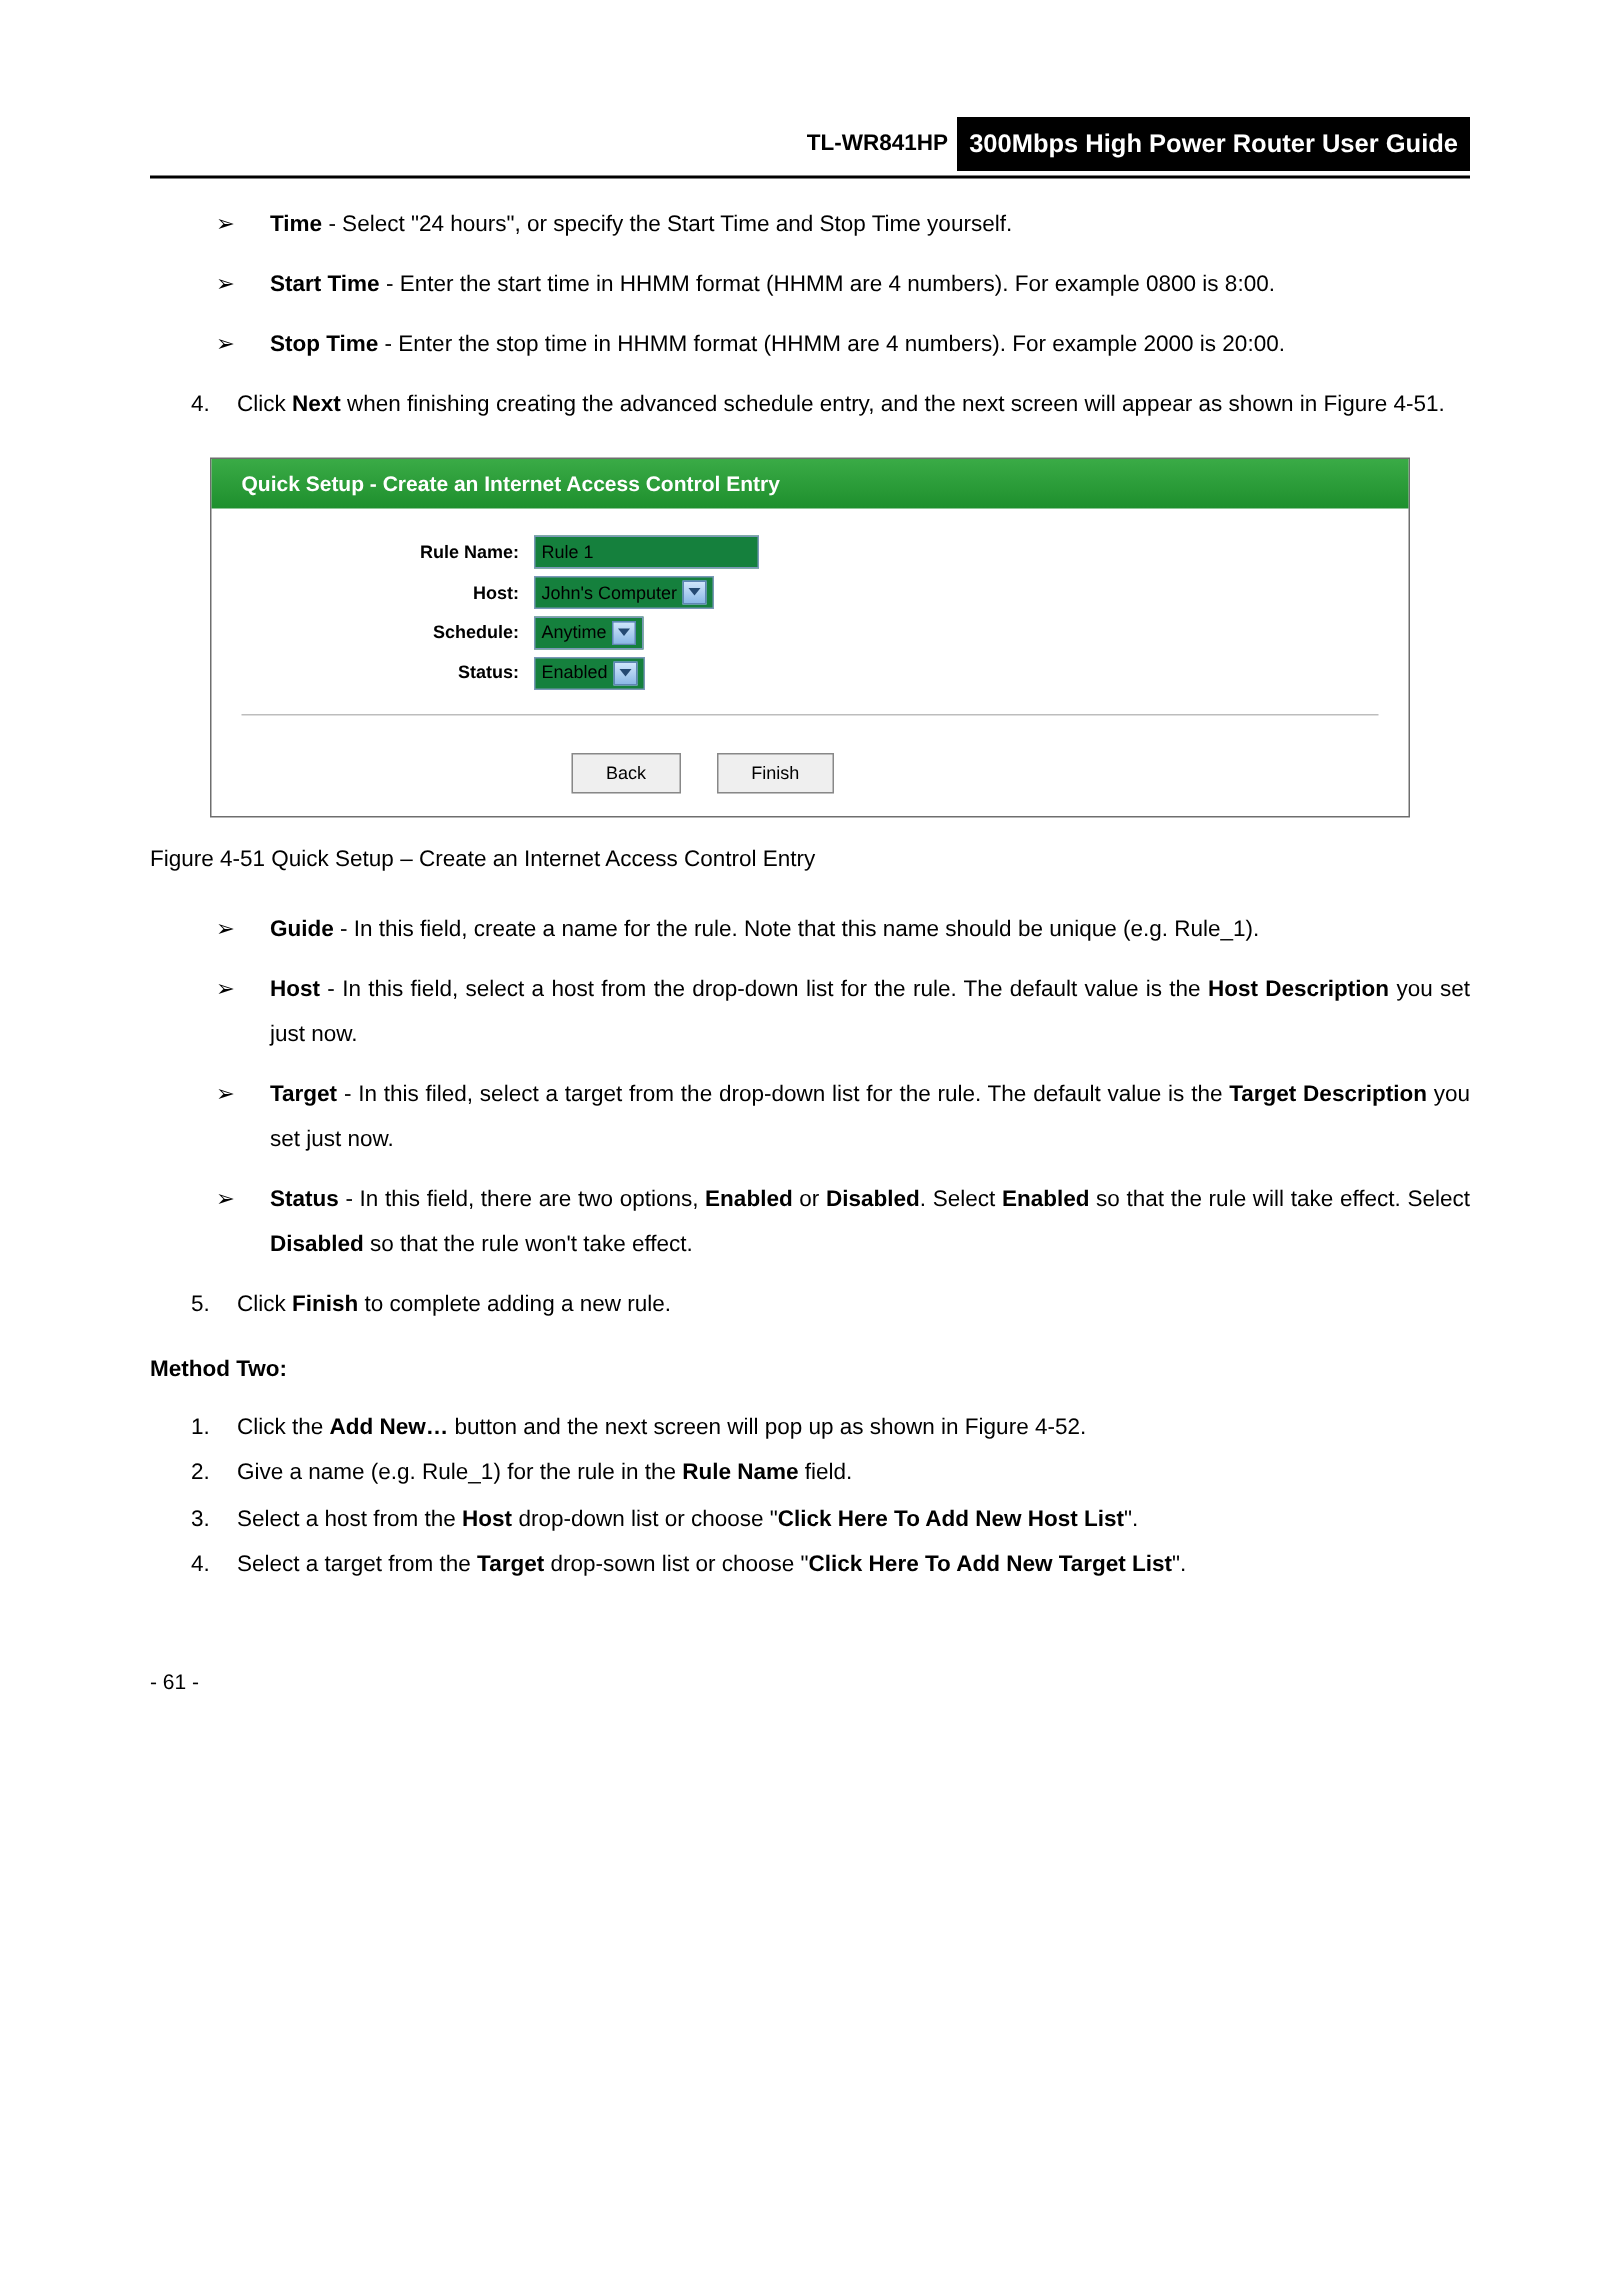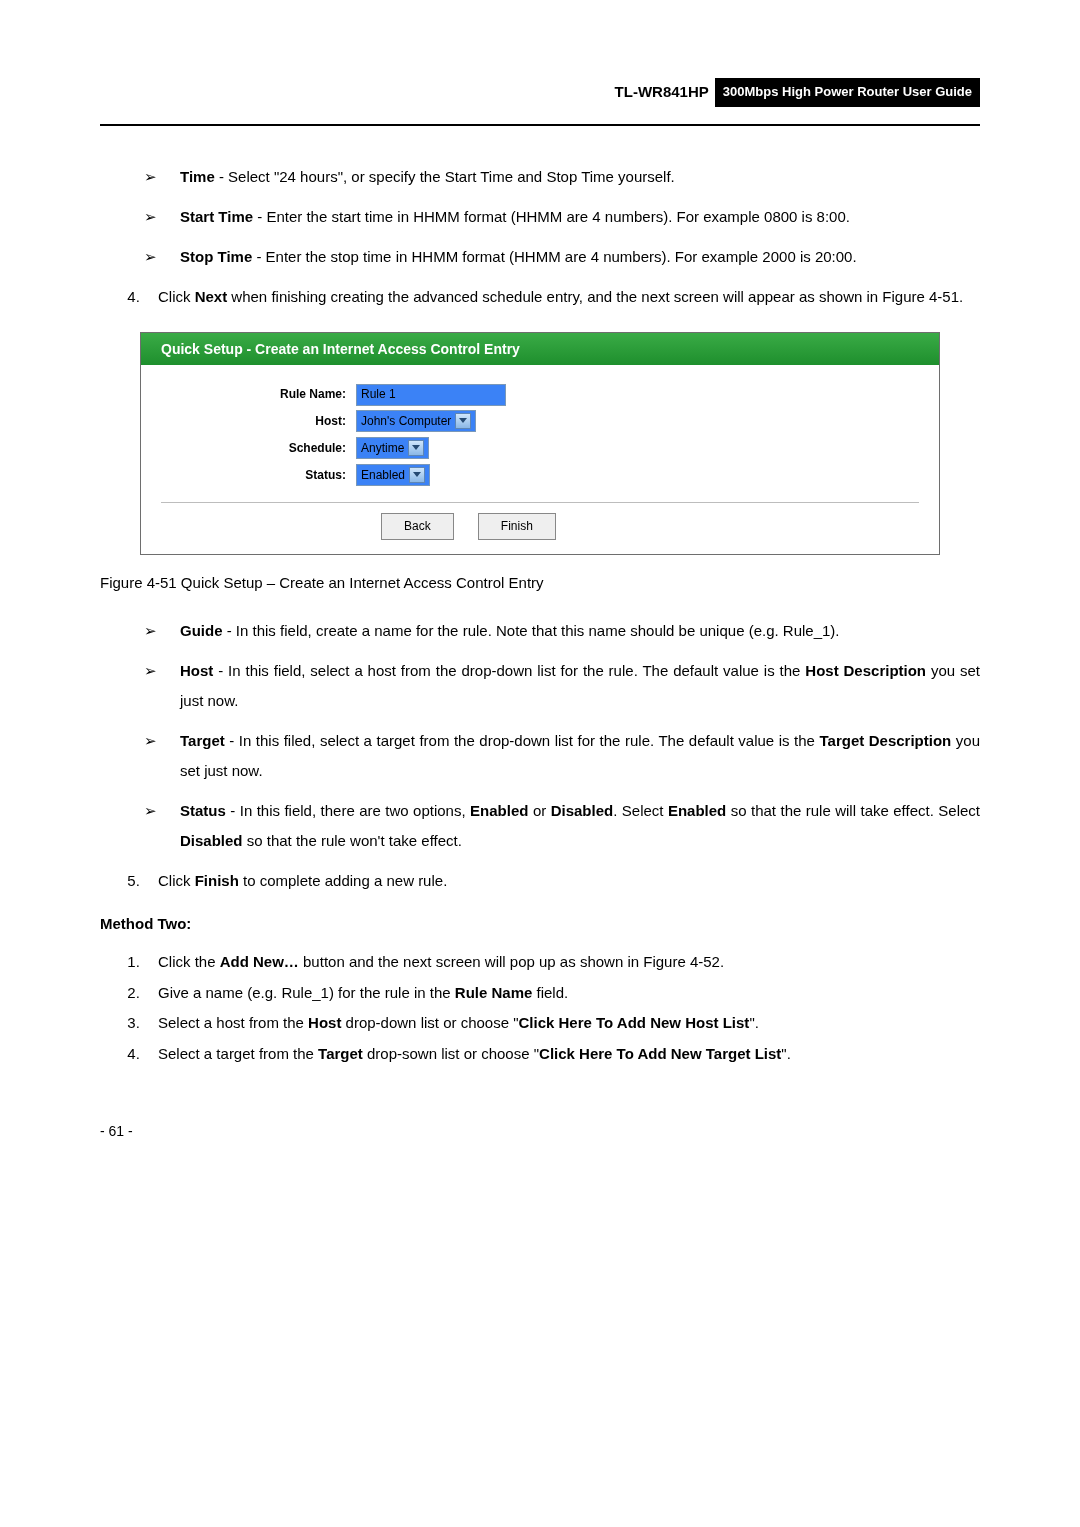--- a/index.html
+++ b/index.html
@@ -10,35 +10,35 @@
     padding: 78px 100px 40px 100px;
     line-height: 1.9;
     background: #fff;
     width: 1080px;
     box-sizing: border-box;
   }
   .header {
     display: flex;
     align-items: center;
     border-bottom: 2px solid #000;
-    padding-bottom: 17px;
-    margin-bottom: 36px;
+    padding-bottom: 3px;
+    margin-bottom: 16px;
   }
   .model {
     font-weight: bold;
     font-size: 15px;
     margin-left: auto;
     padding-right: 6px;
   }
   .subtitle-bar {
     background: #000;
     color: #fff;
     font-weight: bold;
     padding: 2px 8px;
-    font-size: 13px;
+    font-size: 17px;
   }
   ul.arrow-list, ol.num-list {
     margin: 0 0 8px 0;
     padding-left: 44px;
     text-align: justify;
   }
   ul.arrow-list {
     list-style: none;
   }
   ul.arrow-list > li {
@@ -95,21 +95,21 @@
     width: 185px;
     vertical-align: middle;
   }
   table.form-tbl td.fld-ctrl {
     padding: 2px 0;
   }
   .ctrl {
     display: inline-flex;
     align-items: center;
     border: 1px solid #7a98b8;
-    background: #3b82f6;
+    background: #15803d;
     font-size: 12px;
     padding: 1px 4px;
     height: 18px;
   }
   .ctrl-input { width: 140px; }
   .ctrl-select .dd {
     display: inline-block;
     width: 14px;
     height: 14px;
     margin-left: 4px;
@@ -122,21 +122,21 @@
     position: absolute;
     left: 3px;
     top: 4px;
     border-left: 4px solid transparent;
     border-right: 4px solid transparent;
     border-top: 5px solid #254a73;
   }
   .btn-row {
     border-top: 1px solid #bdbdbd;
     text-align: left;
-    padding: 8px 0 6px 220px;
+    padding: 24px 0 6px 220px;
     margin-top: 14px;
   }
   .btn {
     display: inline-block;
     border: 1px solid #888;
     background: #efefef;
     padding: 1px 22px;
     font-size: 12px;
     margin-right: 20px;
   }

